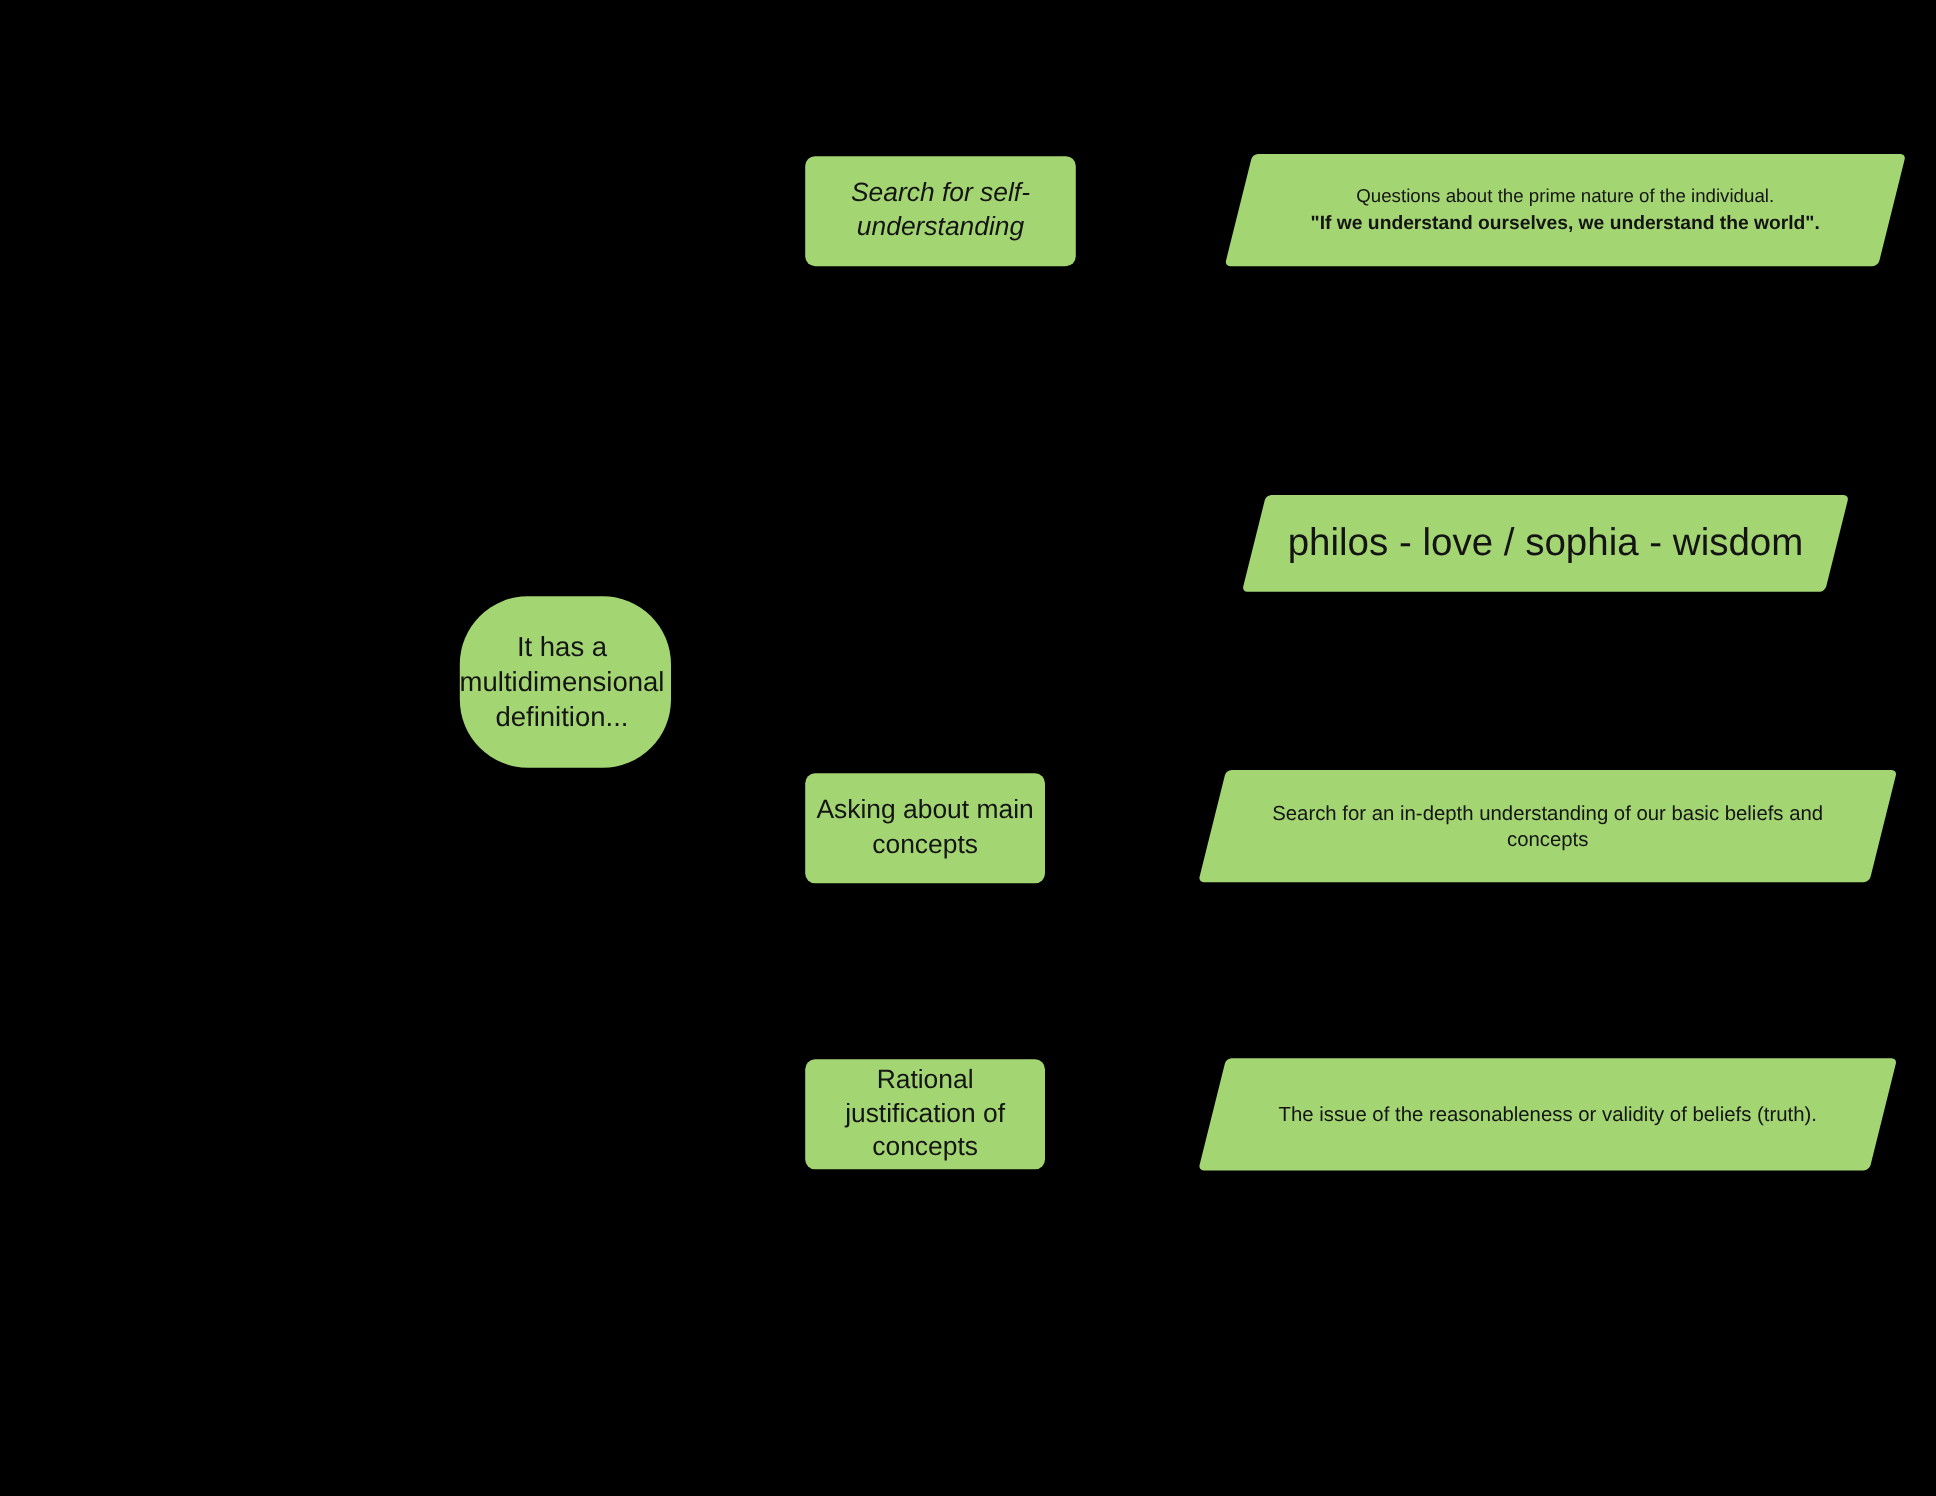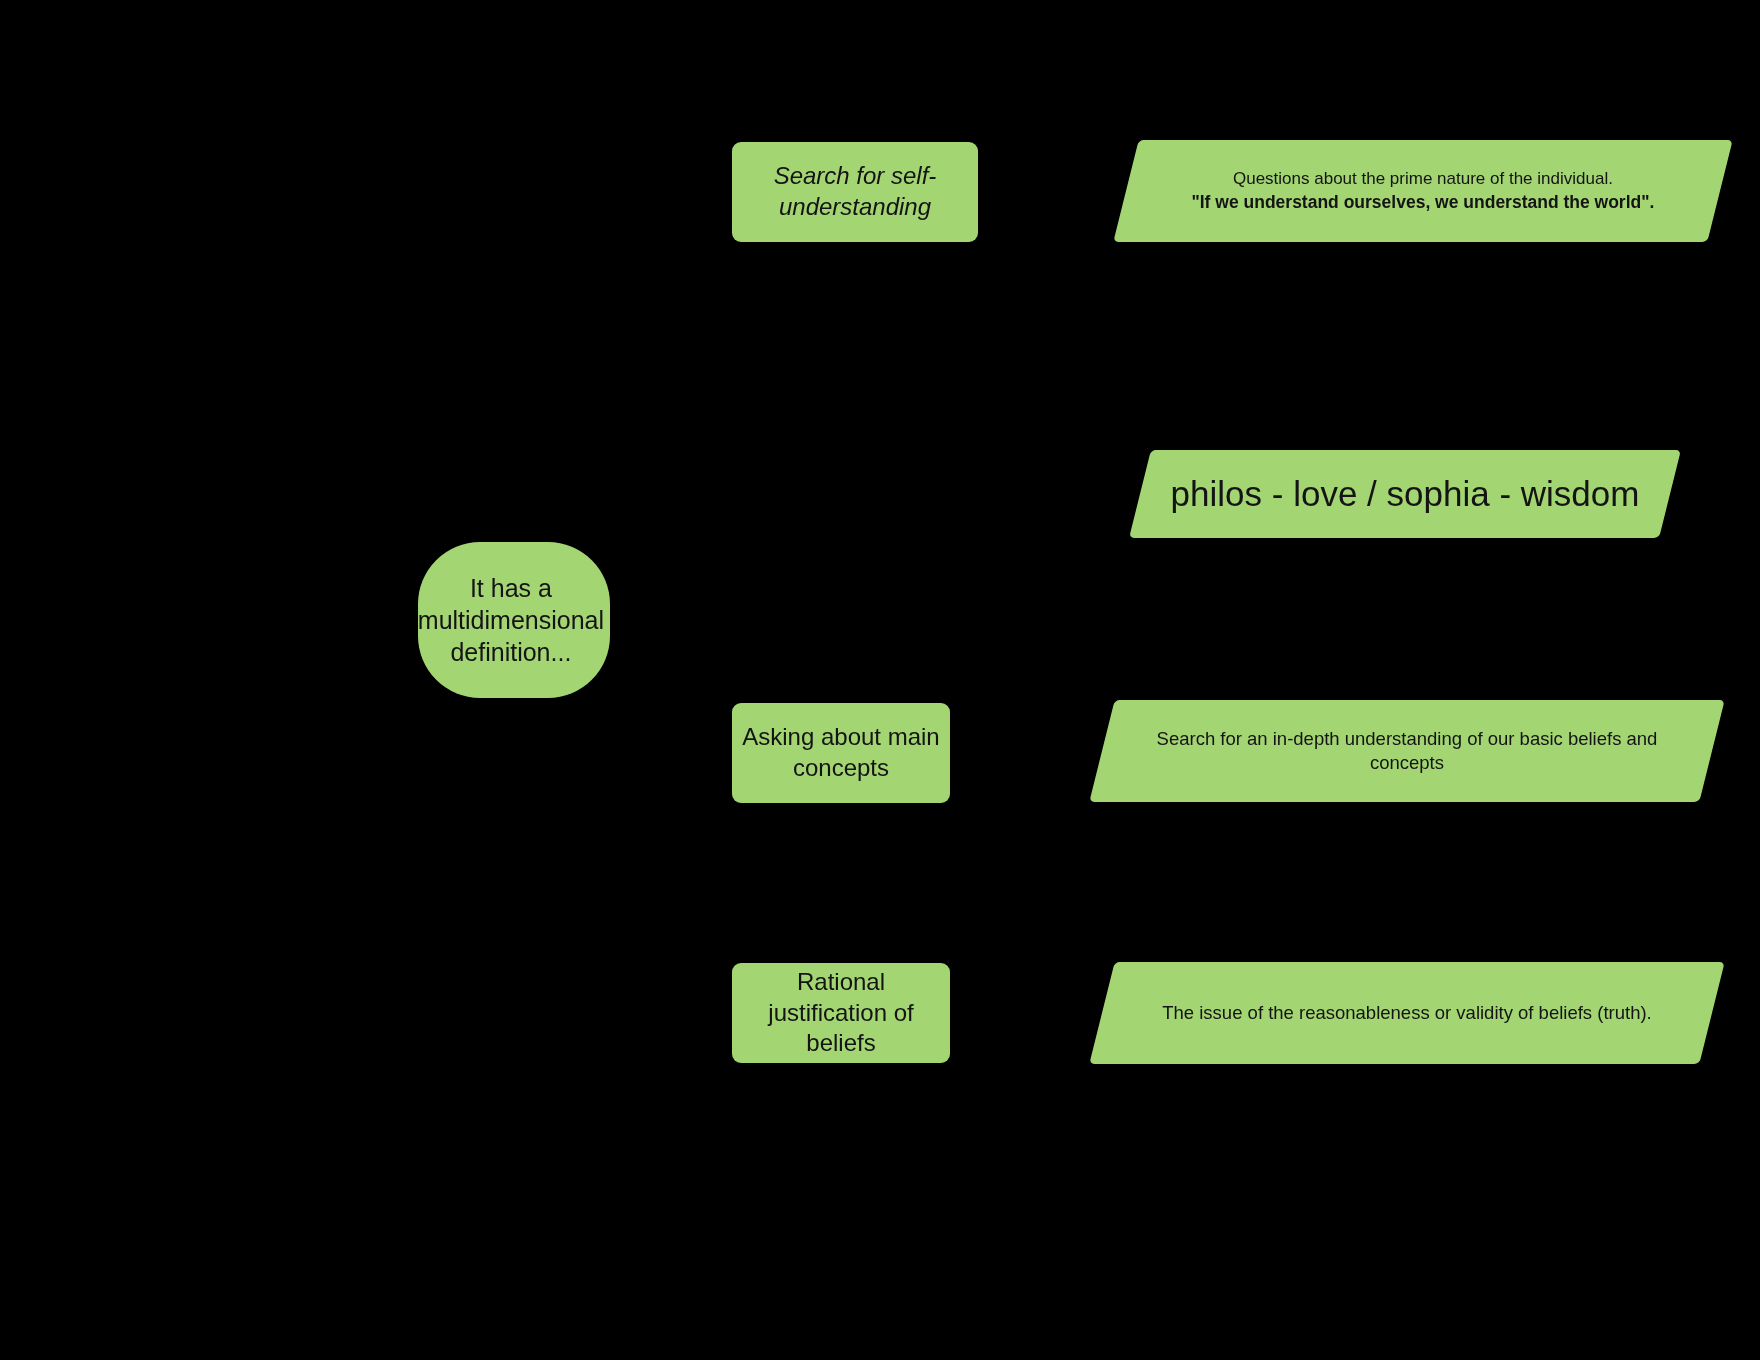--- a/index.html
+++ b/index.html
@@ -128,21 +128,21 @@
     <span class="node-text">Asking about main concepts</span>
   </div>
 
   <div class="para-node para-medium" style="left:1102px; top:700px; width:610px; height:102px;">
     <div class="para-inner">
       <span class="node-text">Search for an in-depth understanding of our basic beliefs and concepts</span>
     </div>
   </div>
 
   <div class="box-node" style="left:732px; top:963px; width:218px; height:100px;">
-    <span class="node-text">Rational justification of beliefs</span>
+    <span class="node-text">Rational justification of concepts</span>
   </div>
 
   <div class="para-node para-medium" style="left:1102px; top:962px; width:610px; height:102px;">
     <div class="para-inner">
       <span class="node-text">The issue of the reasonableness or validity of beliefs (truth).</span>
     </div>
   </div>
 
 </div>
 

